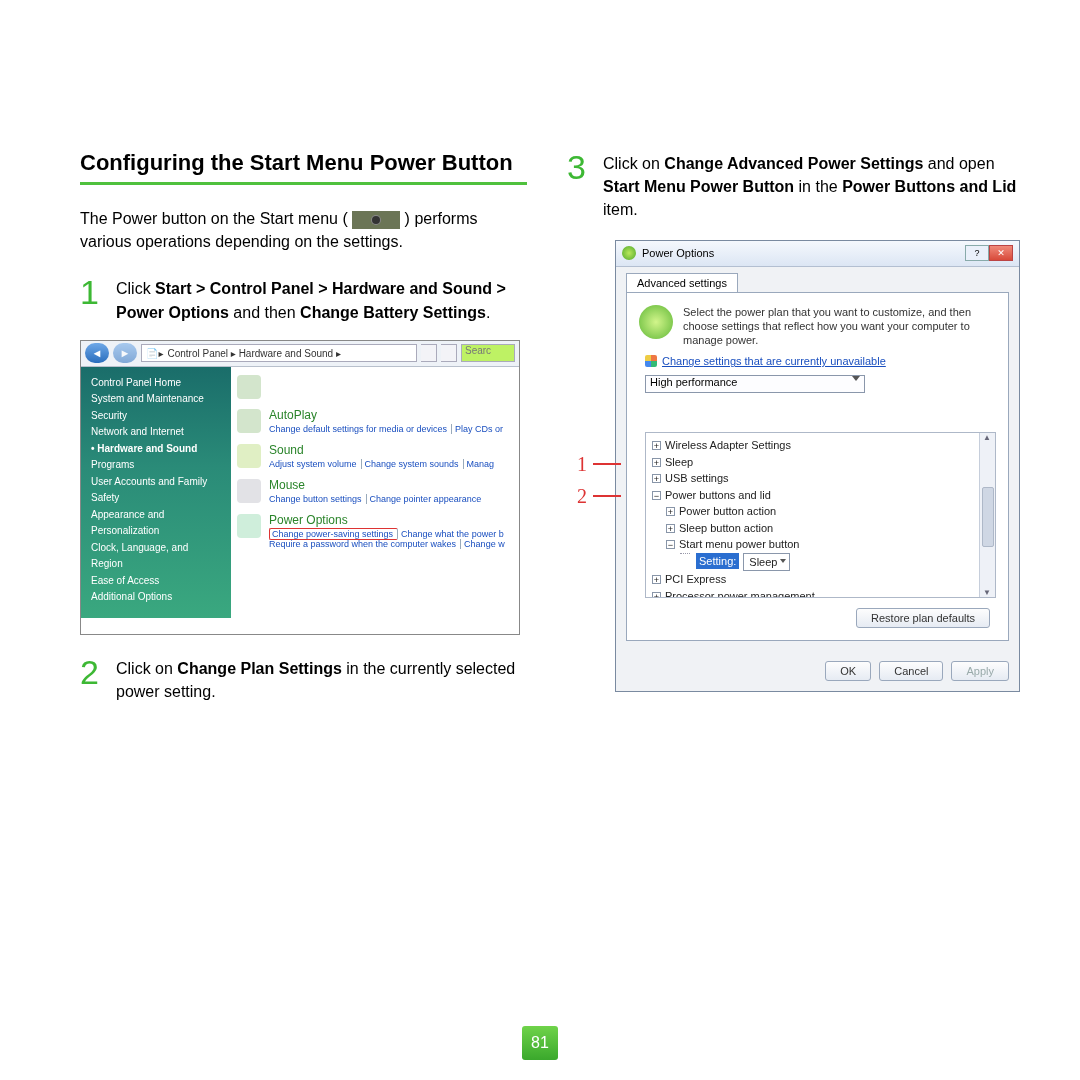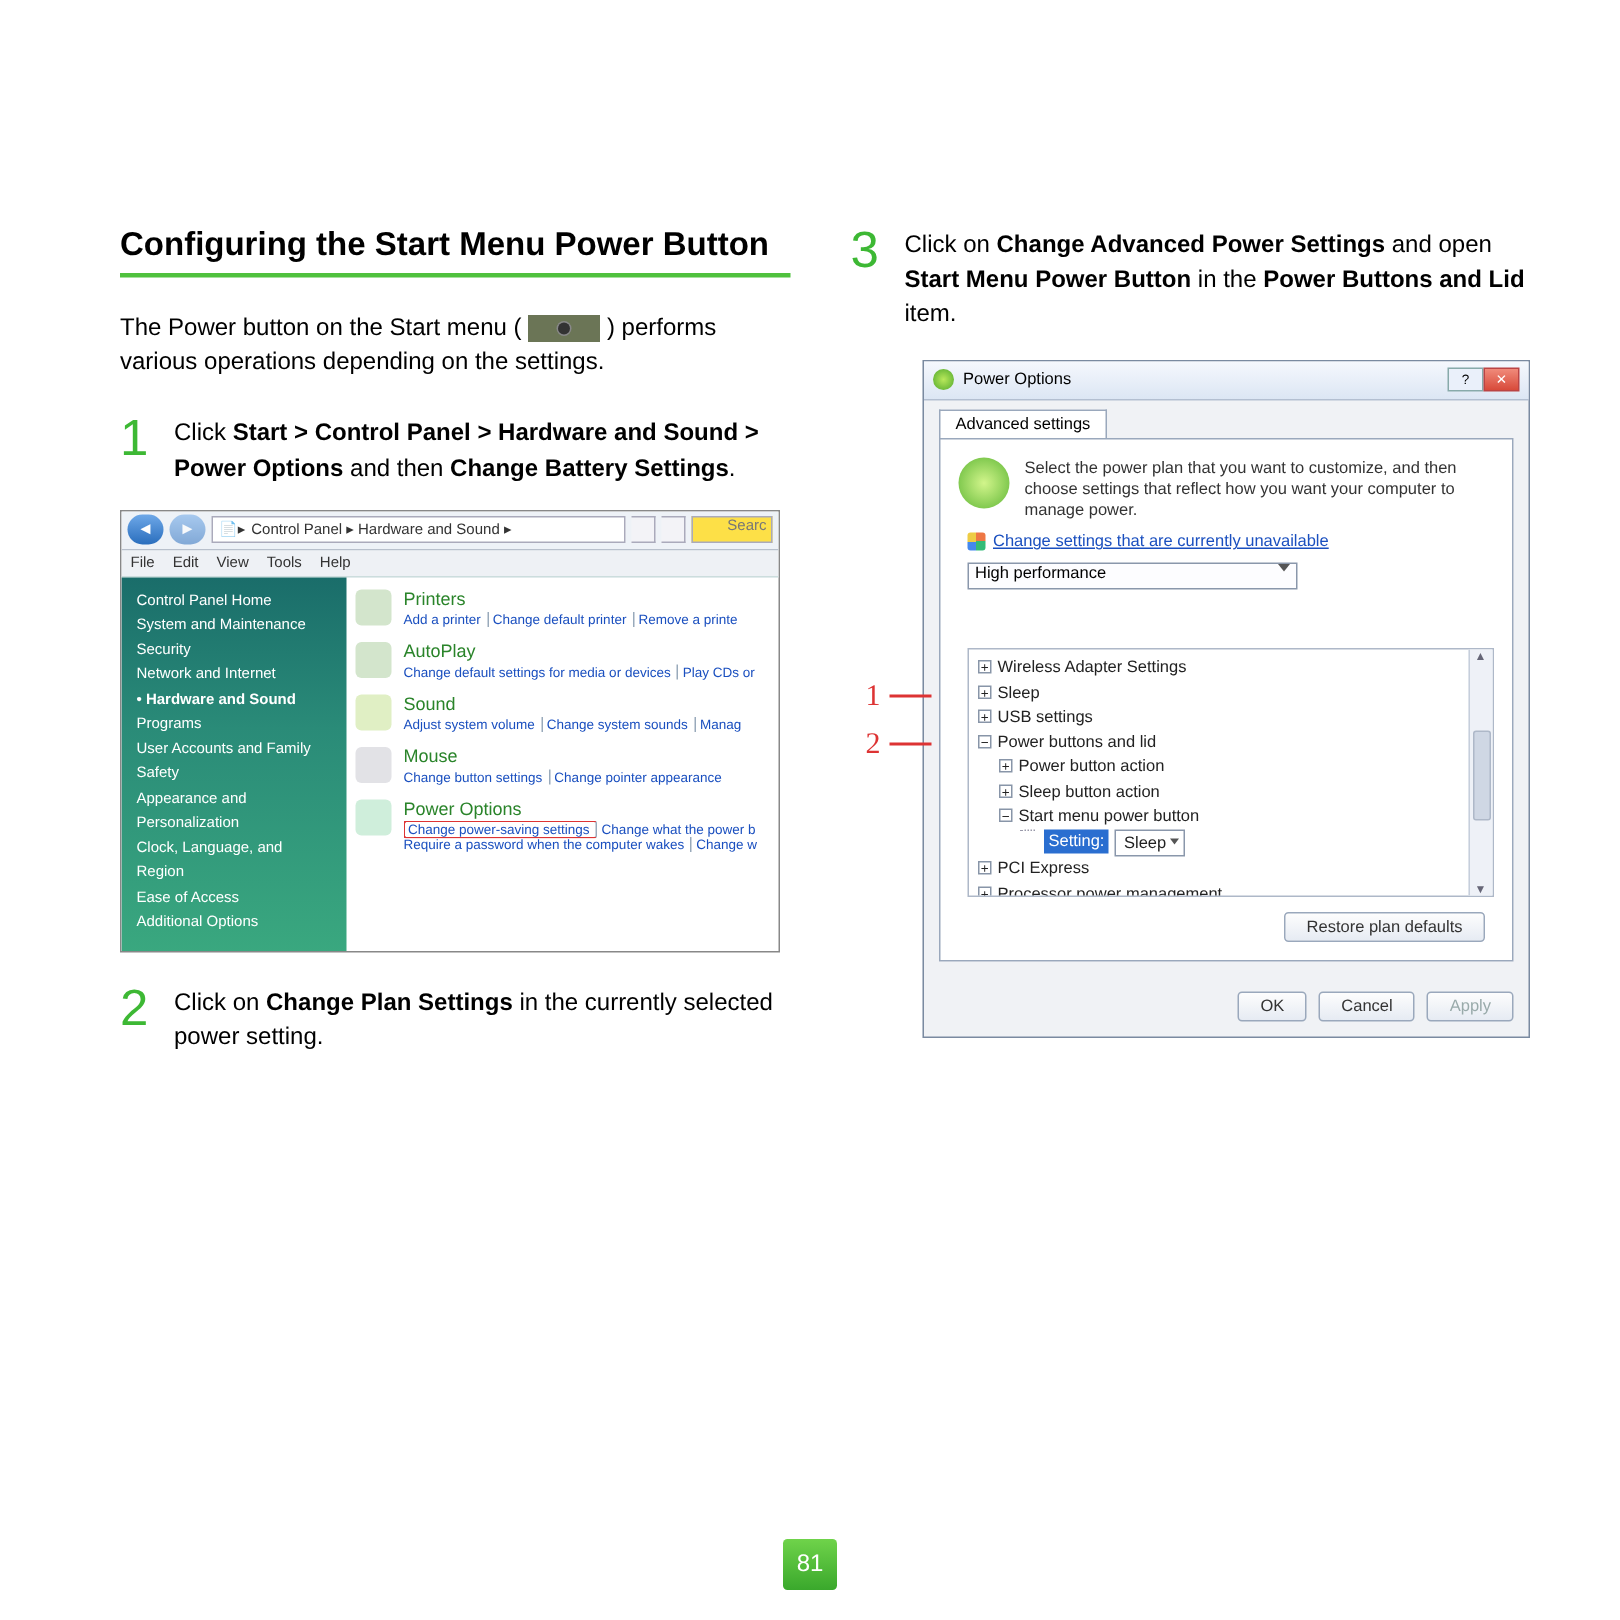--- a/index.html
+++ b/index.html
@@ -57,21 +57,21 @@
     background:#fff;
     overflow:hidden;
   }
   .ss1-top {
     height: 26px; background:#eef2f7; display:flex; align-items:center;
     gap:4px; padding:0 4px; border-bottom:1px solid #b8c0cc;
   }
   .navbtn{width:24px;height:20px;border-radius:10px;background:linear-gradient(#6ea8e8,#2a6ebd);display:inline-flex;align-items:center;justify-content:center;color:#fff;font-size:11px;}
   .addr{flex:1;background:#fff;border:1px solid #aab;display:flex;align-items:center;padding:0 4px;height:18px;}
   .addr span{color:#333;}
-  .srchbox{width:54px;background:#fde047;border:1px solid #aab;height:18px;padding:0 3px;color:#777;text-align:right;}
+  .srchbox{width:54px;background:#bef264;border:1px solid #aab;height:18px;padding:0 3px;color:#777;}
   .sdd{width:16px;height:18px;border:1px solid #aab;border-left:none;background:#f3f3f7;}
   .ss1-menu{height:18px;background:#eef1f5;border-bottom:1px solid #cdd;padding:0 6px;display:flex;gap:12px;align-items:center;color:#333;}
   .ss1-body{display:flex;height:251px;}
   .ss1-side{width:150px;background:linear-gradient(#1a6d6a,#2a8b78 40%,#3aa87f);color:#fff;padding:8px 10px;line-height:1.65;}
   .ss1-side .hl{font-weight:bold;}
   .ss1-side .dot::before{content:"• ";}
   .ss1-main{flex:1;padding:8px 6px;line-height:1.15;}
   .cat{display:flex;gap:8px;margin-bottom:10px;}
   .caticon{width:24px;height:24px;background:#d3e5cc;border-radius:4px;}
   .caticon.sound{background:#e0efc4;}
@@ -160,49 +160,38 @@
         <span class="navbtn">◄</span>
         <span class="navbtn" style="opacity:.55">►</span>
         <div class="addr">
             <span style="margin-right:4px">📄▸</span>
             <span>Control Panel  ▸  Hardware and Sound  ▸</span>
           </div>
         <div class="sdd"></div>
         <div class="sdd"></div>
         <div class="srchbox">Searc</div>
       </div>
-      <div class="ss1-menu">
-        <span>File</span>
-        <span>Edit</span>
-        <span>View</span>
-        <span>Tools</span>
-        <span>Help</span>
-      </div>
       <div class="ss1-body">
         <div class="ss1-side">
           <div>Control Panel Home</div>
           <div>System and Maintenance</div>
           <div>Security</div>
           <div>Network and Internet</div>
           <div class="hl dot">Hardware and Sound</div>
           <div>Programs</div>
           <div>User Accounts and Family Safety</div>
           <div>Appearance and Personalization</div>
           <div>Clock, Language, and Region</div>
           <div>Ease of Access</div>
           <div>Additional Options</div>
 
         </div>
         <div class="ss1-main">
           <div class="cat">
               <div class="caticon"></div>
-              <div class="catbody">
-                <div class="cattitle">Printers</div>
-                <div class="catlinks"><span>Add a printer</span><span>Change default printer</span><span>Remove a printe</span></div>
-              </div>
             </div>
           <div class="cat">
               <div class="caticon"></div>
               <div class="catbody">
                 <div class="cattitle">AutoPlay</div>
                 <div class="catlinks"><span>Change default settings for media or devices</span><span>Play CDs or</span></div>
               </div>
             </div>
           <div class="cat">
               <div class="caticon sound"></div>

